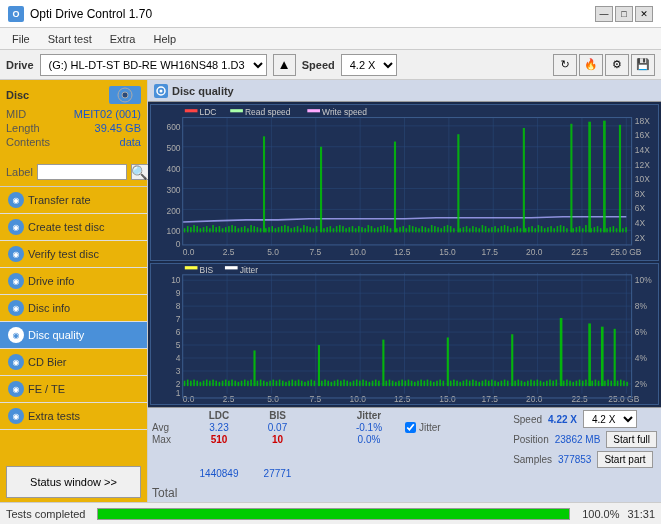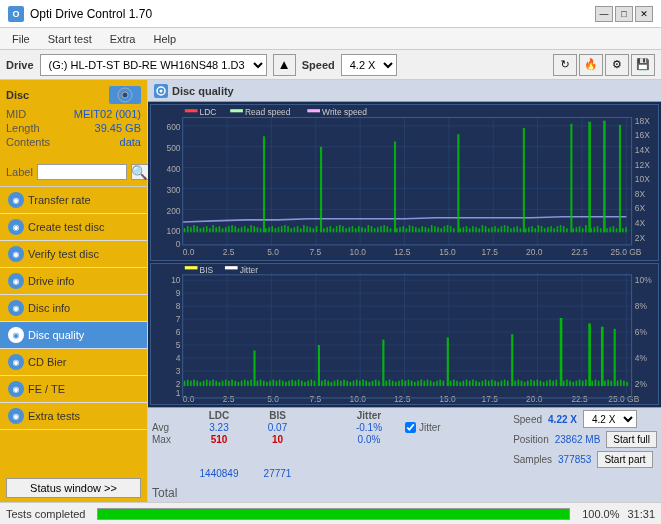--- a/index.html
+++ b/index.html
@@ -42,21 +42,21 @@
     .label-row { display: flex; align-items: center; gap: 4px; margin-top: 16px; }
     .label-input { border: 1px solid #999; width: 90px; height: 16px; font-size: 10px; padding: 0 2px; }
     .label-btn { border: 1px solid #999; background: #f0f0f0; width: 18px; height: 16px; cursor: pointer; display: flex; align-items: center; justify-content: center; }
 
     .sidebar-nav { flex: 1; }
     .nav-item { display: flex; align-items: center; padding: 5px 8px; cursor: pointer; font-size: 11px; color: #333; border-bottom: 1px solid #ddd; }
     .nav-item.active { background: #4a90d9; color: white; }
     .nav-item .nav-icon { width: 16px; height: 16px; margin-right: 4px; border-radius: 50%; display: flex; align-items: center; justify-content: center; font-size: 8px; }
     .nav-icon.blue { background: #4a90d9; color: white; }
     .nav-icon.active-icon { background: white; color: #4a90d9; }
-    .status-btn { margin: 4px 6px; background: #f0f0f0; border: 1px solid #999; padding: 3px 6px; cursor: pointer; font-size: 11px; text-align: center; }
+    .status-btn { margin: 4px 6px; background: #f0f0f0; border: 1px solid #999; padding: 9px 6px; cursor: pointer; font-size: 11px; text-align: center; }
 
     
     .right-panel { flex: 1; display: flex; flex-direction: column; background: #2a3a5a; }
 
     
     .chart-title-bar { background: #d0d8e8; display: flex; align-items: center; padding: 2px 6px; height: 22px; border-bottom: 1px solid #999; }
     .chart-icon { width: 14px; height: 14px; background: #4a90d9; border-radius: 2px; margin-right: 4px; display: flex; align-items: center; justify-content: center; }
     .chart-title-text { font-size: 11px; font-weight: bold; color: #333; }
 
     

